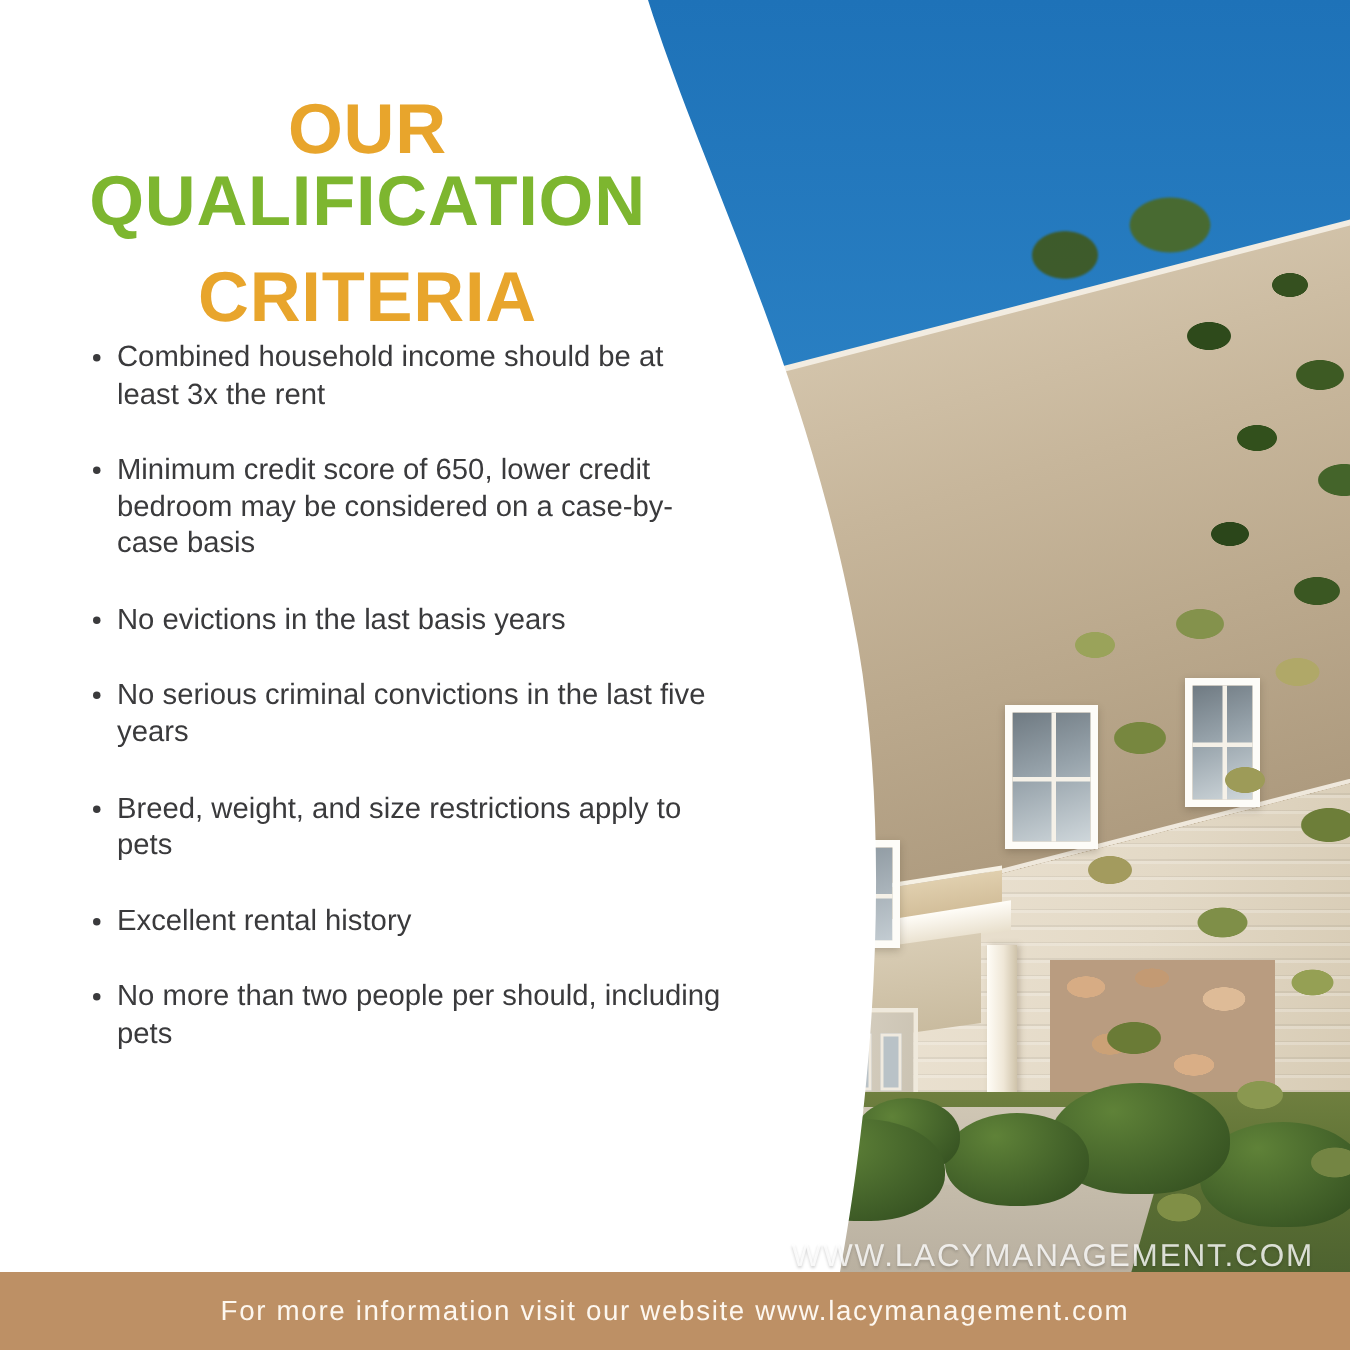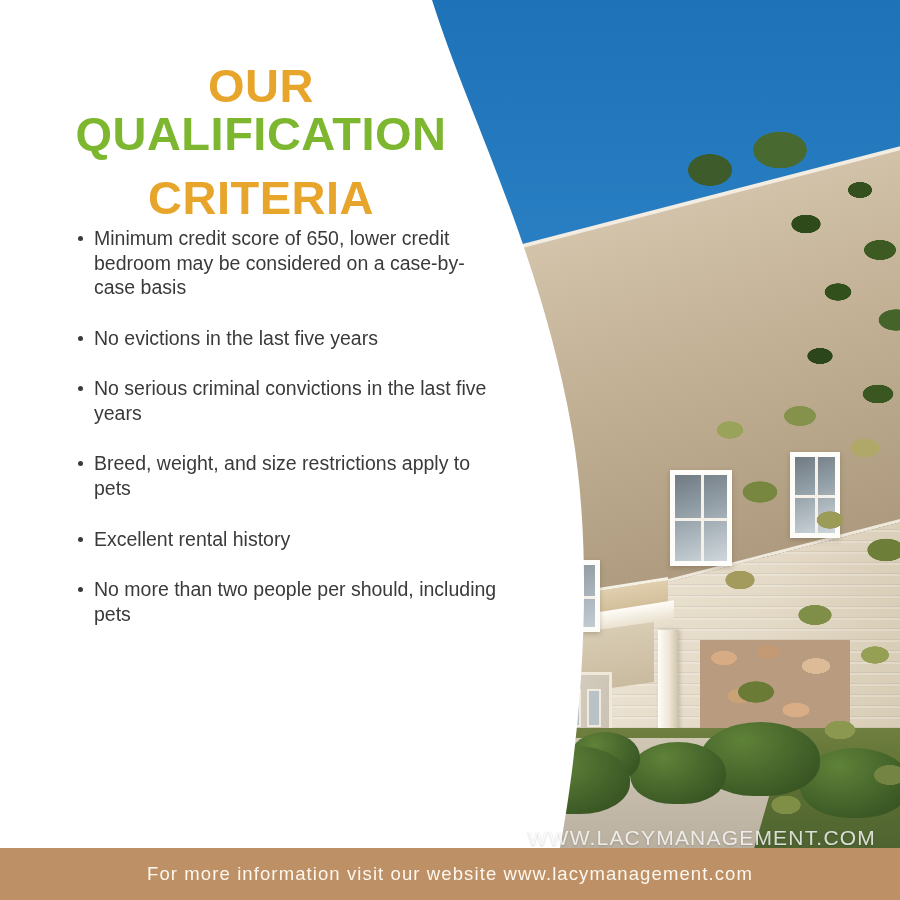--- a/index.html
+++ b/index.html
@@ -300,21 +300,21 @@
   .curve-mask {
     position: absolute;
     inset: 0;
     pointer-events: none;
   }
   .curve-mask svg { display: block; width: 900px; height: 900px; }
 
   
   .content {
     position: absolute;
-    left: 16px; top: 0;
+    left: 0; top: 0;
     width: 520px;
     height: 848px;
   }
   .headline {
     position: absolute;
     left: 0; top: 62px;
     width: 490px;
     text-align: center;
     line-height: 1.02;
     font-weight: 700;
@@ -482,25 +482,29 @@
       <span class="line1">
         <span class="hl-our">OUR</span>
         <span class="hl-qual">QUALIFICATION</span>
       </span>
       <span class="hl-crit">CRITERIA</span>
     </div>
 
     <div class="bullets">
       <div class="bullet">
         <span class="dot"></span>
+        <span class="btext">Combined household income should be at least 3x the rent</span>
+      </div>
+      <div class="bullet">
+        <span class="dot"></span>
         <span class="btext">Minimum credit score of 650, lower credit bedroom may be considered on a case-by-case basis</span>
       </div>
       <div class="bullet">
         <span class="dot"></span>
-        <span class="btext">No evictions in the last five years</span>
+        <span class="btext">No evictions in the last basis years</span>
       </div>
       <div class="bullet">
         <span class="dot"></span>
         <span class="btext">No serious criminal convictions in the last five years</span>
       </div>
       <div class="bullet">
         <span class="dot"></span>
         <span class="btext">Breed, weight, and size restrictions apply to pets</span>
       </div>
       <div class="bullet">

